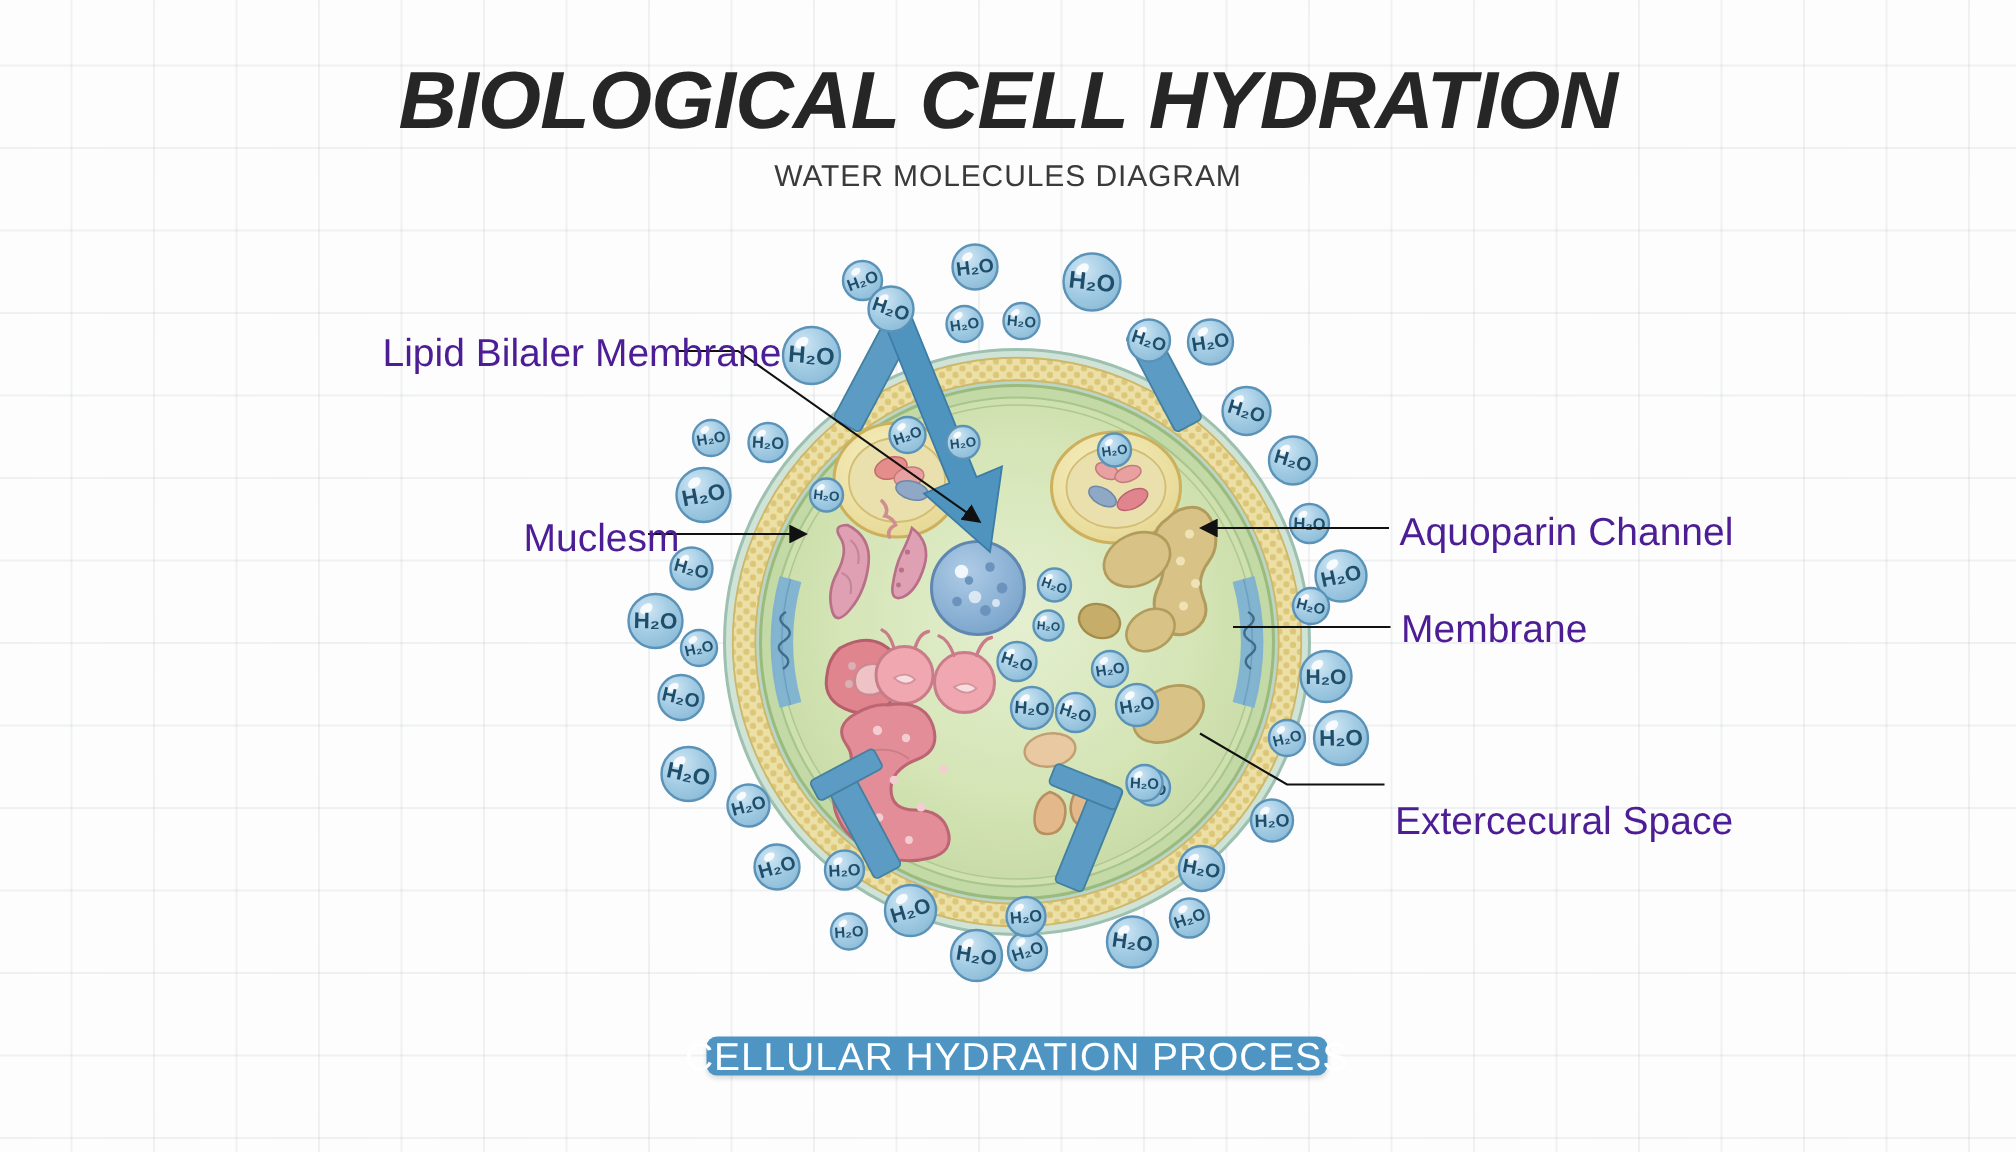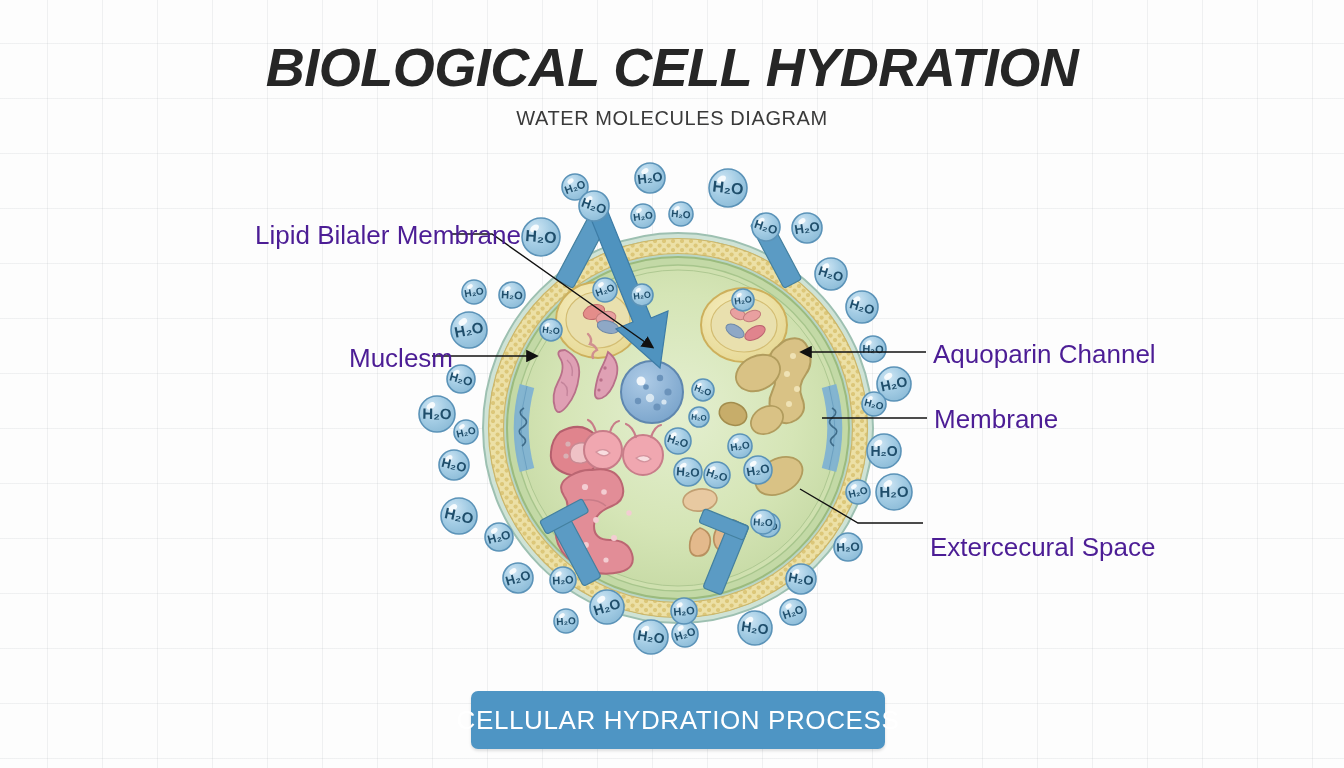--- a/index.html
+++ b/index.html
@@ -52,21 +52,21 @@
     letter-spacing: 0.6px;
     color: #3a3a3a;
   }
 
   
   #banner {
     position: absolute;
     left: 471px;
     top: 691px;
     width: 414px;
-    height: 58px;
+    height: 26px;
     border-radius: 7px;
     background: #4e95c4;
     box-shadow: 0 2px 3px rgba(0,0,0,0.12);
     display: flex;
     align-items: center;
     justify-content: center;
   }
   #banner-text {
     color: #ffffff;
     font-size: 26px;

